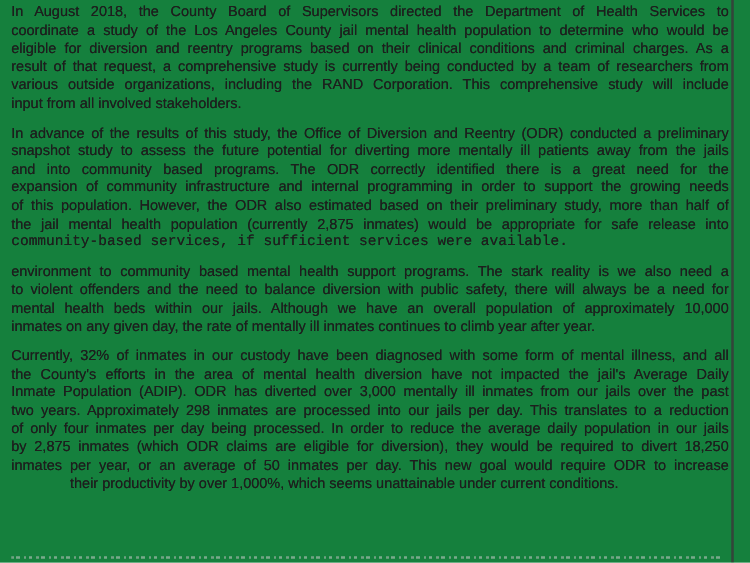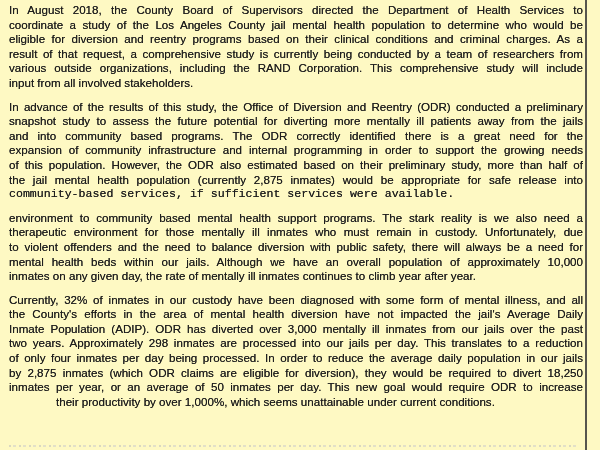--- a/index.html
+++ b/index.html
@@ -64,42 +64,41 @@
       transparent 7px, transparent 10px
     );
     background-size: 100% 2px;
     background-repeat: no-repeat;
     background-position: 0 0;
   }
 </style>
 </head>
 <body>
 
-<div class="page" style="background: #fef9c3;">
+<div class="page" style="background: #15803d;">
   <div id="doc-body">
       <div class="para">
         <div class="line" style="color: rgb(30, 30, 30);">In August 2018, the County Board of Supervisors directed the Department of Health Services to</div>
         <div class="line" style="color: rgb(30, 30, 30);">coordinate a study of the Los Angeles County jail mental health population to determine who would be</div>
         <div class="line" style="color: rgb(30, 30, 30);">eligible for diversion and reentry programs based on their clinical conditions and criminal charges.  As a</div>
         <div class="line" style="color: rgb(30, 30, 30);">result of that request, a comprehensive study is currently being conducted by a team of researchers from</div>
         <div class="line" style="color: rgb(30, 30, 30);">various outside organizations, including the RAND Corporation.  This comprehensive study will include</div>
         <div class="line last" style="color: rgb(30, 30, 30);">input from all involved stakeholders.</div>
       </div>
       <div class="para">
         <div class="line" style="color: rgb(30, 30, 30);">In advance of the results of this study, the Office of Diversion and Reentry (ODR) conducted a preliminary</div>
         <div class="line" style="color: rgb(30, 30, 30);">snapshot study to assess the future potential for diverting more mentally ill patients away from the jails</div>
         <div class="line" style="color: rgb(30, 30, 30);">and into community based programs.  The ODR correctly identified there is a great need for the</div>
         <div class="line" style="color: rgb(30, 30, 30);">expansion of community infrastructure and internal programming in order to support the growing needs</div>
         <div class="line" style="color: rgb(30, 30, 30);">of this population.  However, the ODR also estimated based on their preliminary study, more than half of</div>
         <div class="line" style="color: rgb(30, 30, 30);">the jail mental health population (currently 2,875 inmates) would be appropriate for safe release into</div>
         <div class="line last" style="color: rgb(30, 30, 30); font-family: Liberation Mono, monospace;">community-based services, if sufficient services were available.</div>
       </div>
       <div class="para">
         <div class="line" style="color: rgb(30, 30, 30);">environment to community based mental health support programs.   The stark reality is we also need a</div>
-        <div class="line" style="color: rgb(30, 30, 30);">therapeutic environment for those mentally ill inmates who must remain in custody.  Unfortunately, due</div>
         <div class="line" style="color: rgb(30, 30, 30);">to violent offenders and the need to balance diversion with public safety, there will always be a need for</div>
         <div class="line" style="color: rgb(30, 30, 30);">mental health beds within our jails.  Although we have an overall population of approximately 10,000</div>
         <div class="line last" style="color: rgb(30, 30, 30);">inmates on any given day, the rate of mentally ill inmates continues to climb year after year.</div>
       </div>
       <div class="para">
         <div class="line" style="color: rgb(30, 30, 30);">Currently, 32% of inmates in our custody have been diagnosed with some form of mental illness, and all</div>
         <div class="line" style="color: rgb(30, 30, 30);">the County's efforts in the area of mental health diversion have not impacted the jail's Average Daily</div>
         <div class="line" style="color: rgb(30, 30, 30);">Inmate Population (ADIP).  ODR has diverted over 3,000 mentally ill inmates from our jails over the past</div>
         <div class="line" style="color: rgb(30, 30, 30);">two years.  Approximately 298 inmates are processed into our jails per day.  This translates to a reduction</div>
         <div class="line" style="color: rgb(30, 30, 30);">of only four inmates per day being processed.  In order to reduce the average daily population in our jails</div>

